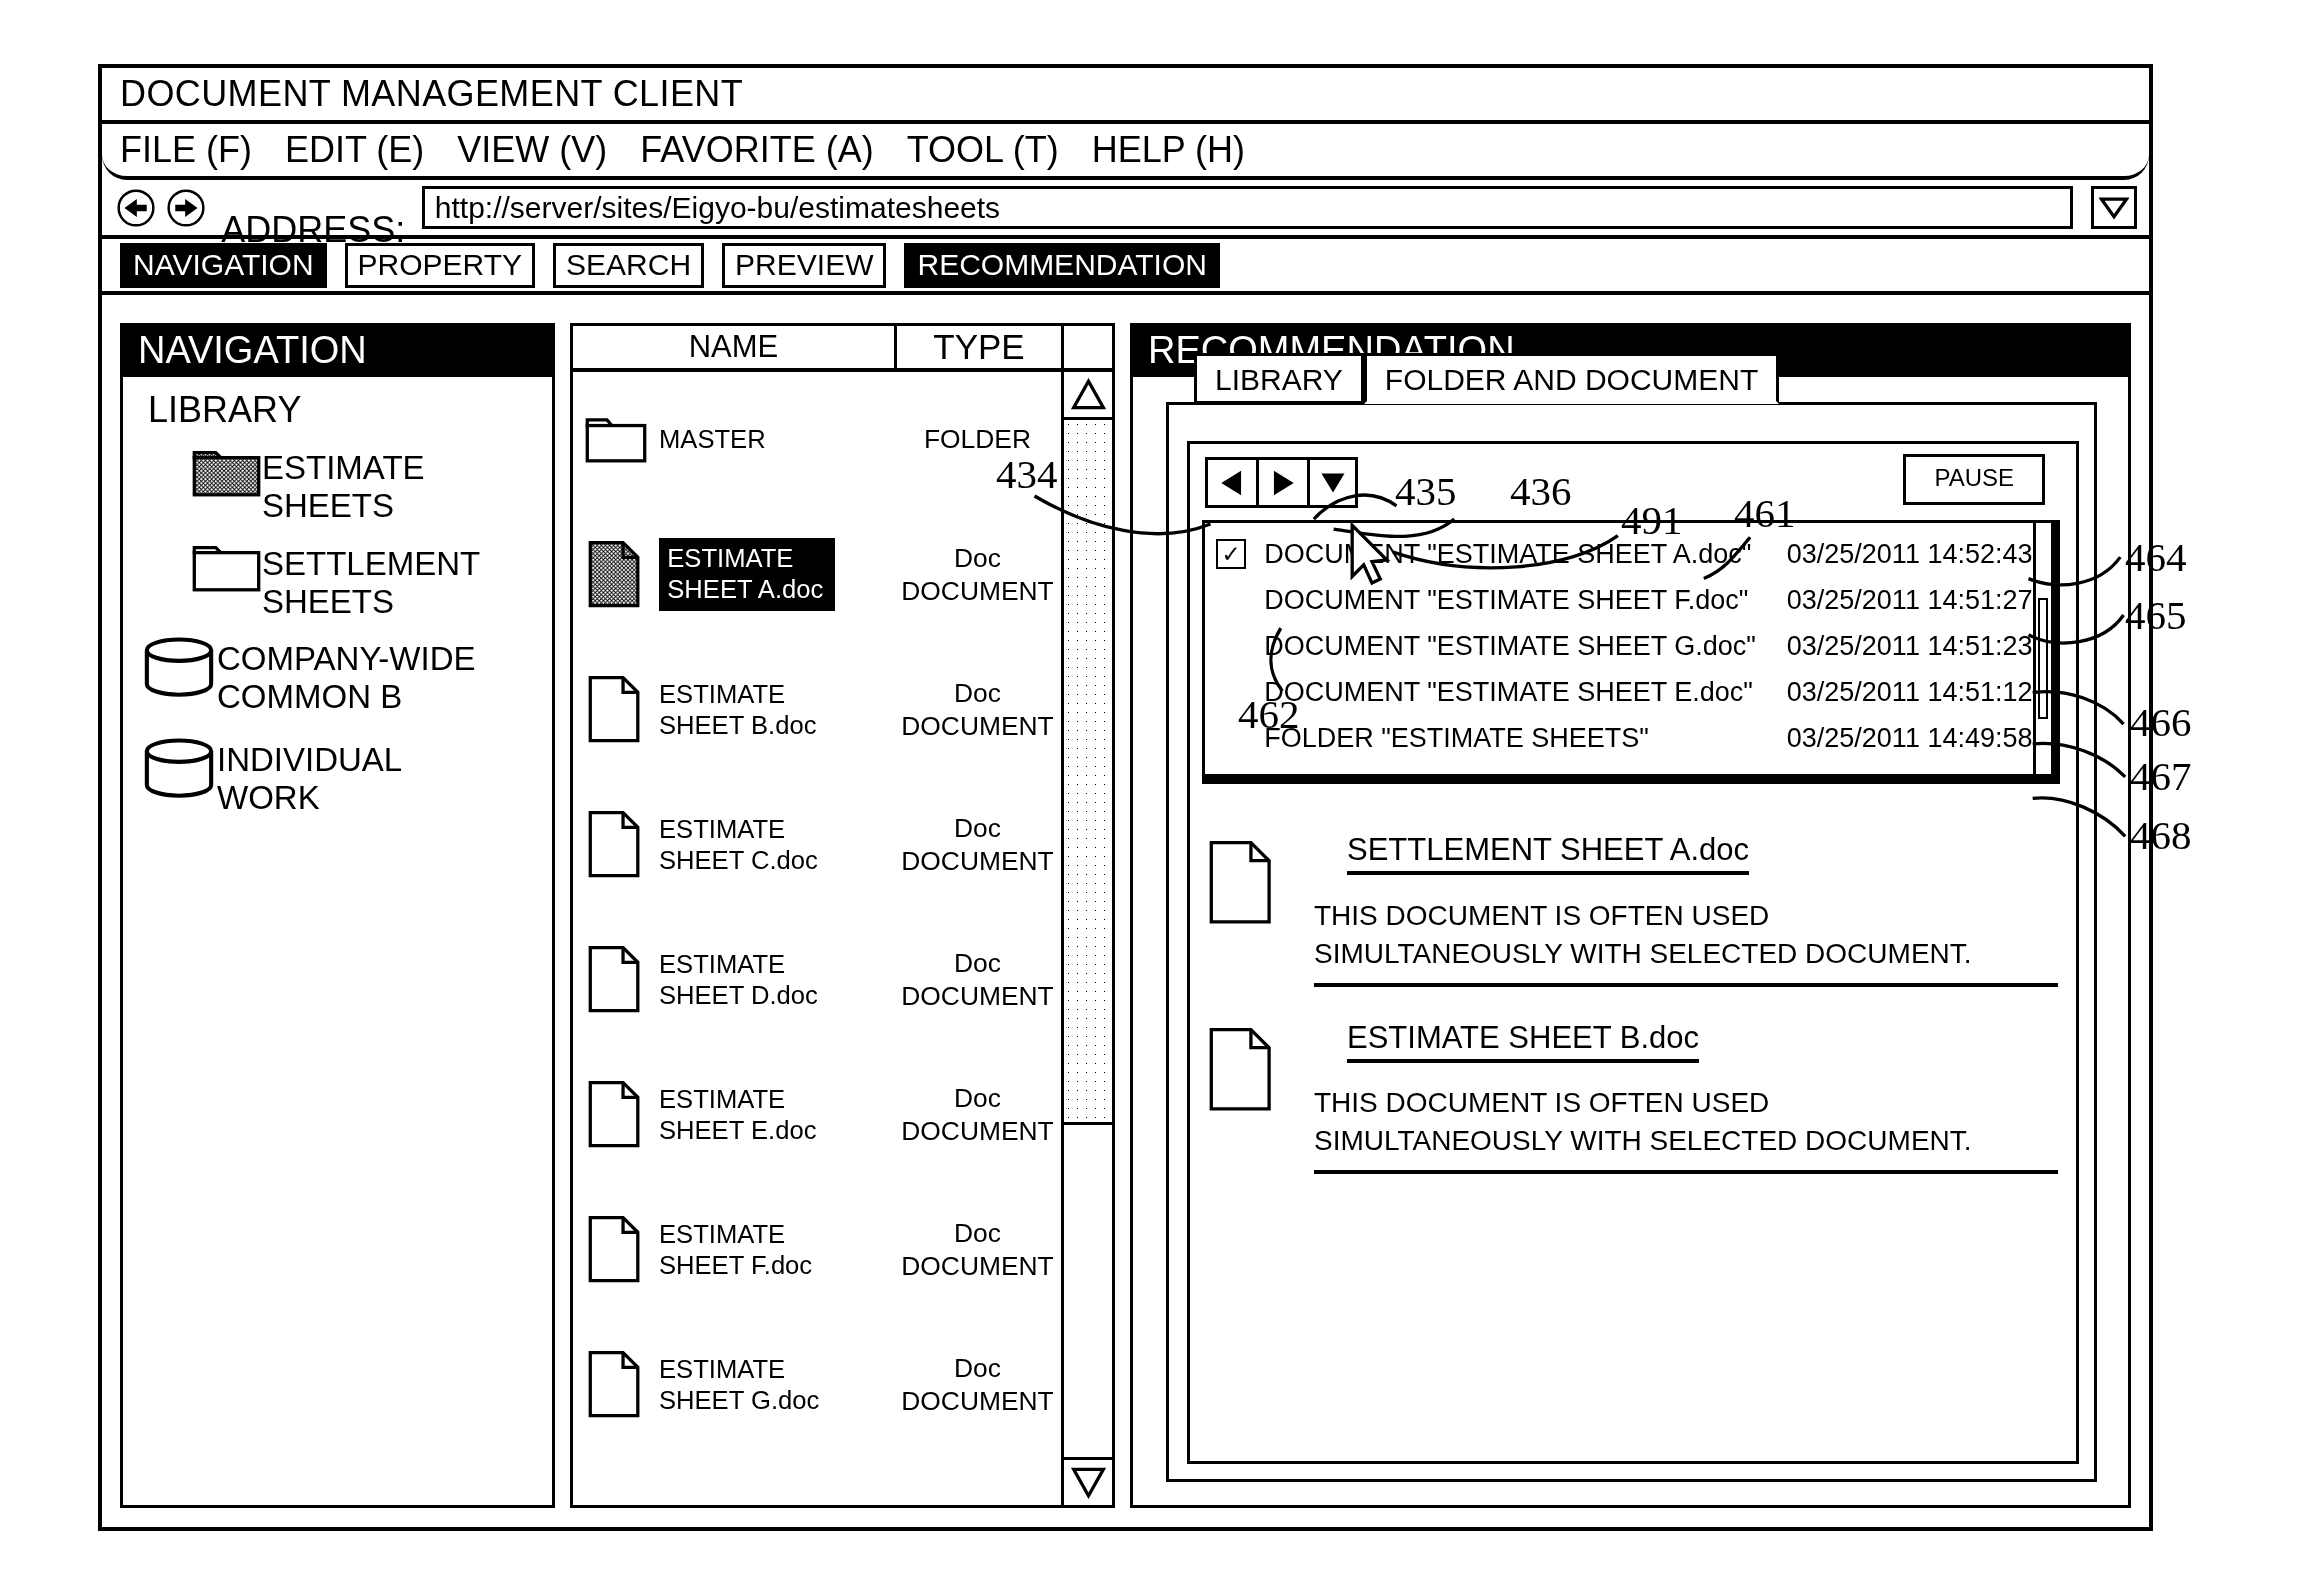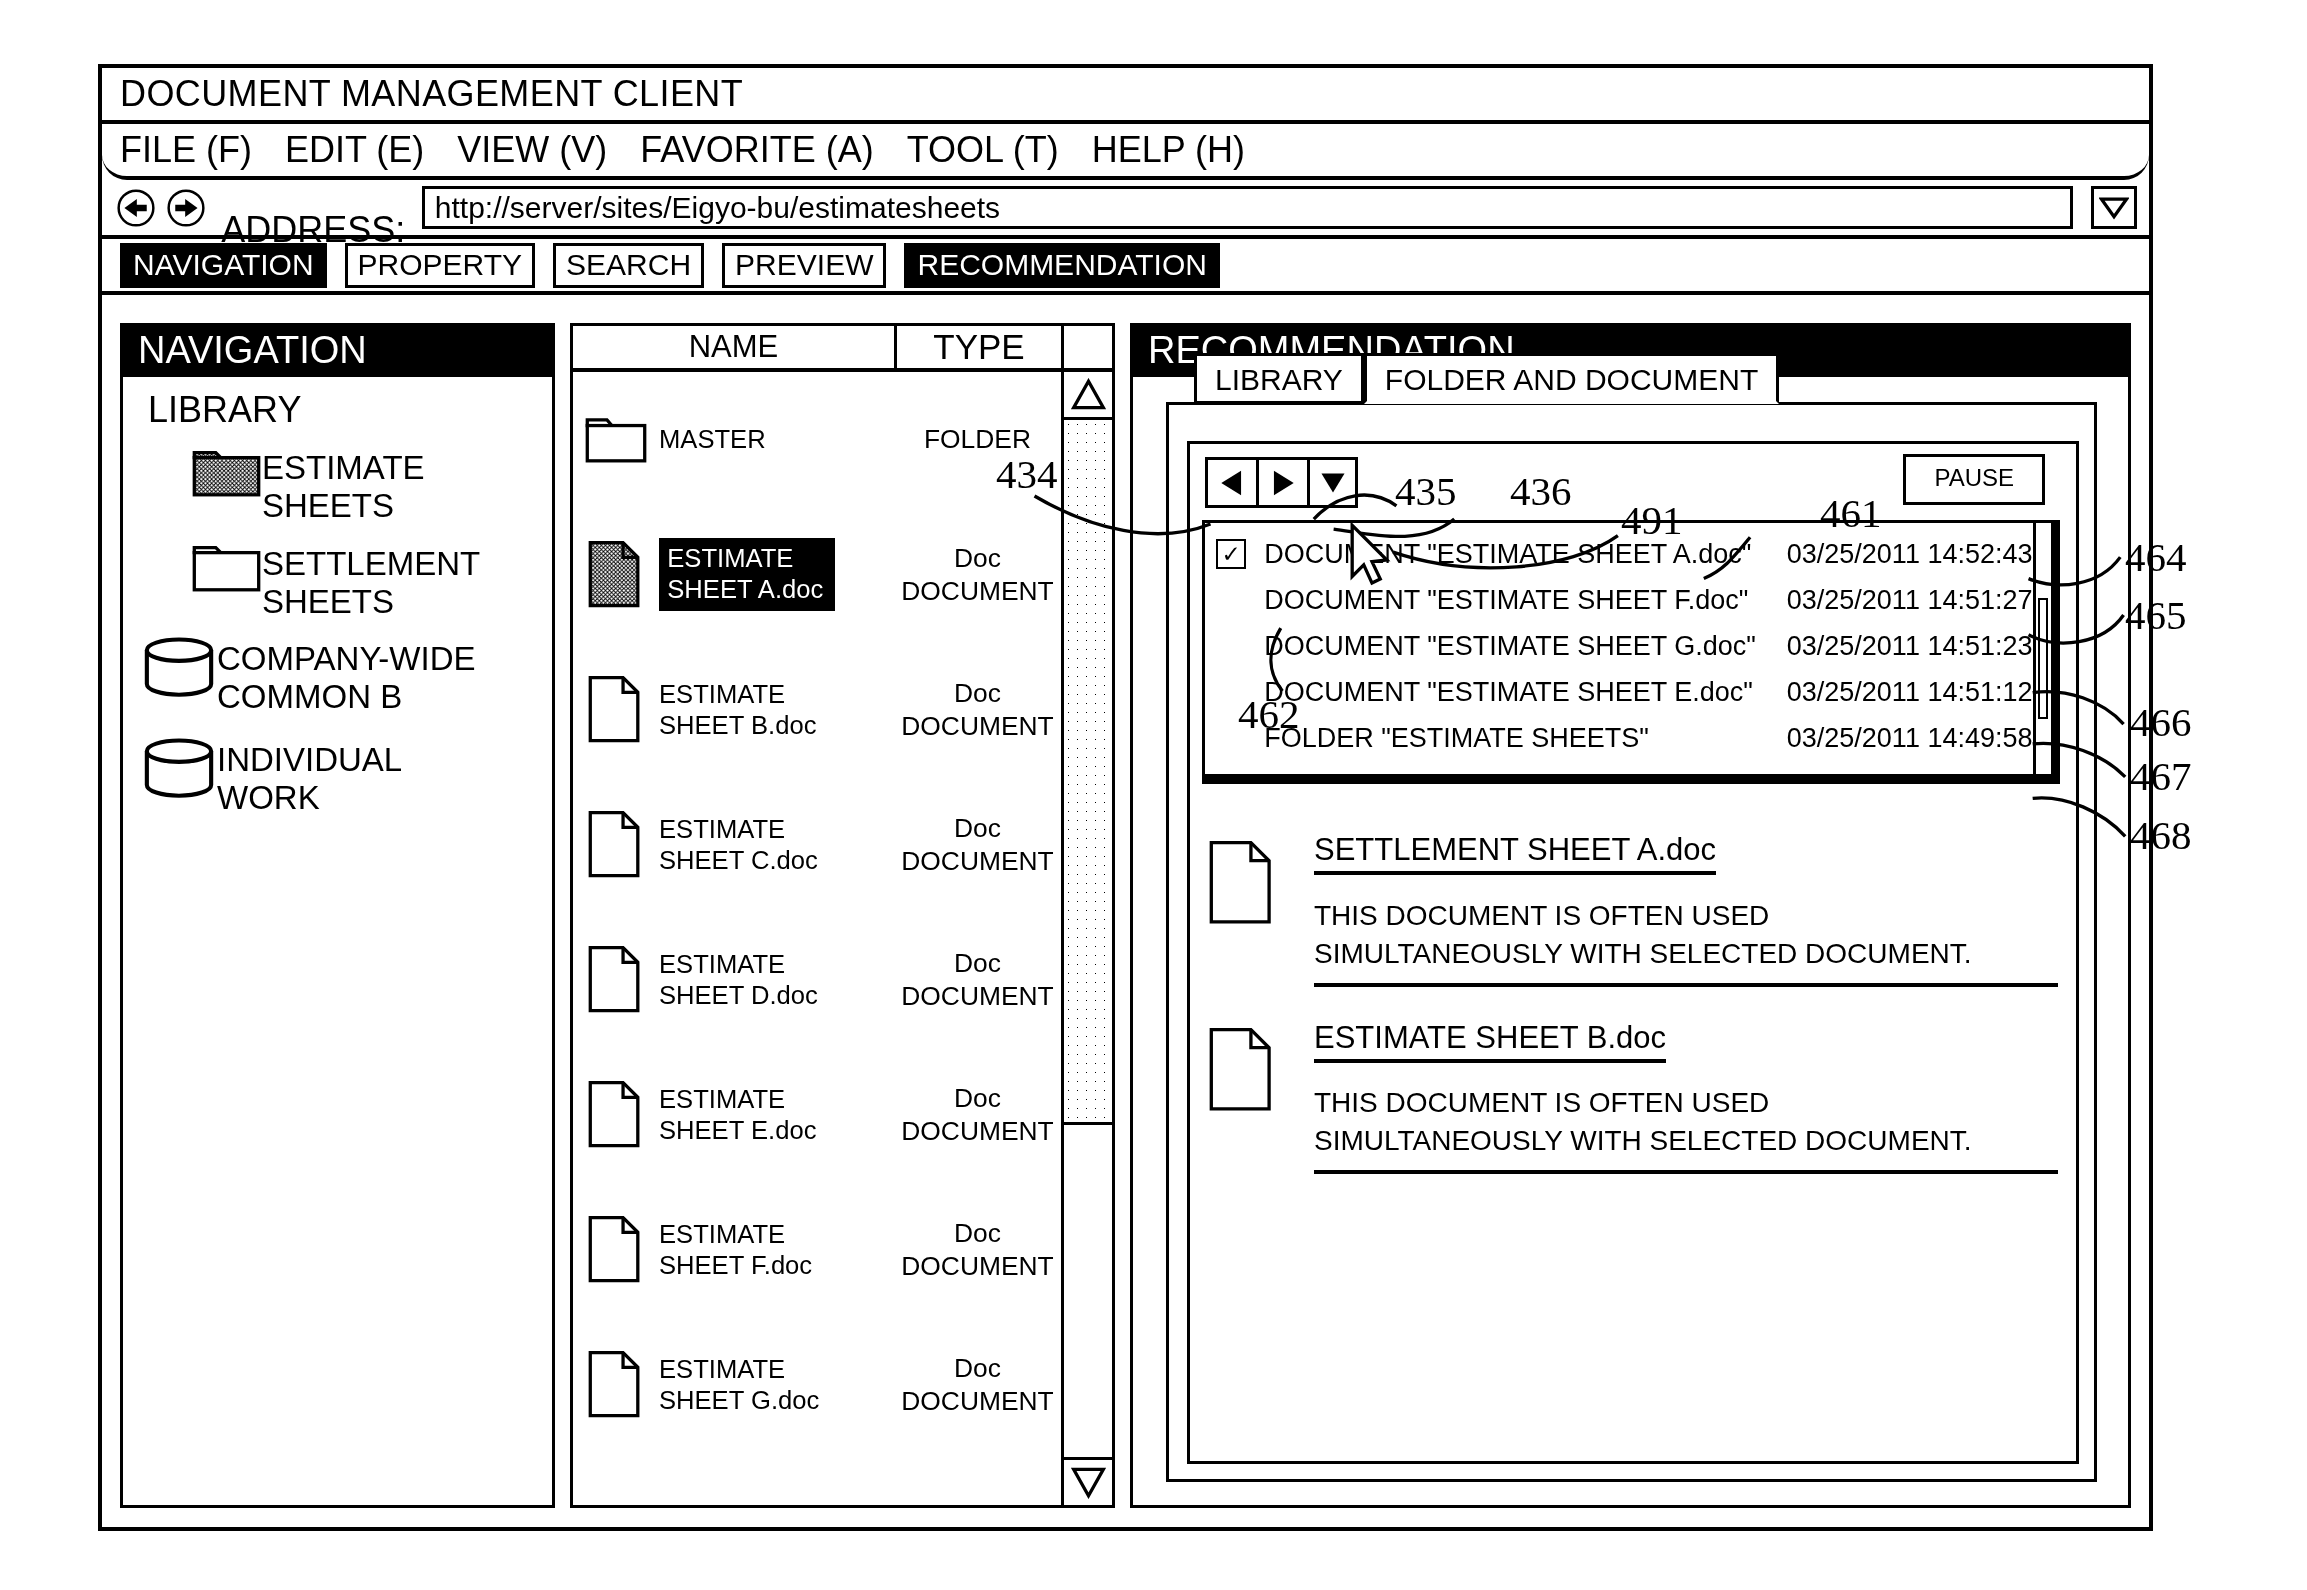--- a/index.html
+++ b/index.html
@@ -276,20 +276,21 @@
 
   
   .cards { position: absolute; left: 18px; top: 388px; right: 18px; }
   .card { display: flex; align-items: flex-start; margin-bottom: 33px; }
   .card-icon { width: 106px; flex: 0 0 106px; padding-top: 6.6px; }
   .card-text { flex: 1 1 auto; }
   .card-title {
     font-size: 31px; display: inline-block;
     border-bottom: 4.1px solid #000; padding-bottom: 3.3px;
     margin-bottom: 21.5px;
+    margin-left: 33px;
   }
   .card-desc { font-size: 28px; line-height: 38px; padding-bottom: 6.6px; }
   .card-rule { border-bottom: 4.1px solid #000; margin-top: 3.3px; }
 
   
   .callout {
     position: absolute;
     font-family: "Liberation Serif", serif;
     font-size: 41px;
     white-space: nowrap;
@@ -663,21 +664,21 @@
   </svg>
 
   <svg class="cursor" style="left:1347px; top:522px;" width="50" height="71" viewBox="0 0 60 86">
     <path d="M6 4 L6 66 L20 52 L30 74 L40 69 L30 48 L48 46 Z" fill="#fff" stroke="#000" stroke-width="4"></path>
   </svg>
 
   <div class="callout" style="left:996px; top:450px;">434</div>
   <div class="callout" style="left:1395px; top:467px;">435</div>
   <div class="callout" style="left:1510px; top:467px;">436</div>
   <div class="callout" style="left:1621px; top:496px;">491</div>
-  <div class="callout" style="left:1820px; top:489px;">461</div>
+  <div class="callout" style="left:1734px; top:489px;">461</div>
   <div class="callout" style="left:1238px; top:690px;">462</div>
   <div class="callout" style="left:2125px; top:533px;">464</div>
   <div class="callout" style="left:2125px; top:591px;">465</div>
   <div class="callout" style="left:2130px; top:698px;">466</div>
   <div class="callout" style="left:2130px; top:752px;">467</div>
   <div class="callout" style="left:2130px; top:811px;">468</div>
 
 </div>
 
 

